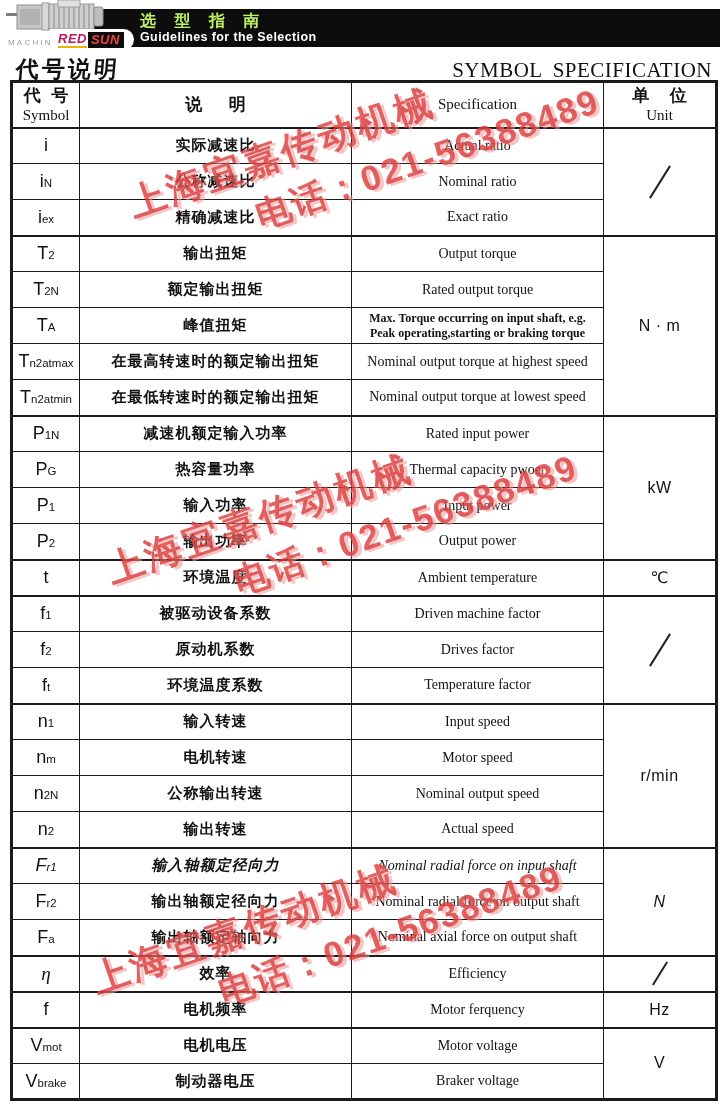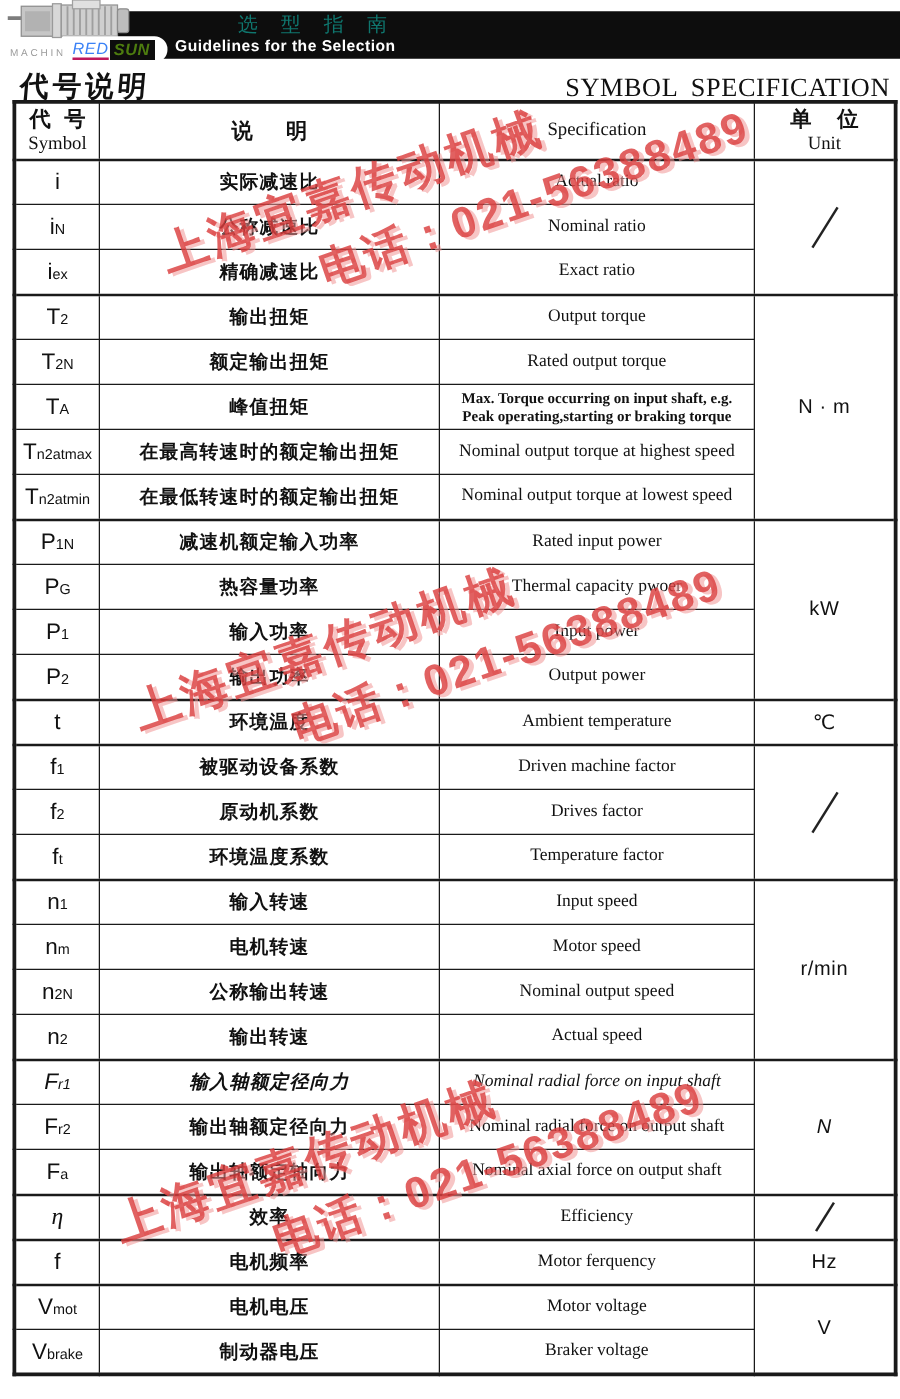--- a/index.html
+++ b/index.html
@@ -8,28 +8,28 @@
     font-family:"Liberation Sans","DejaVu Sans",sans-serif;
     overflow:hidden;color:#111;
   }
   
   .banner{position:absolute;left:0;top:0;width:720px;height:52px;}
   .black-bar{
     position:absolute;left:68px;top:9px;right:0;height:38px;background:#0d0d0d;
     border-radius:16px 0 0 34px;
   }
   .bar-text{position:absolute;left:72px;top:3px;}
-  .bar-zh{color:#0f766e;font-size:16px;font-weight:normal;letter-spacing:7px;line-height:18px;text-align:right;}
+  .bar-zh{color:#bef264;font-size:16px;font-weight:bold;letter-spacing:7px;line-height:18px;}
   .bar-en{color:#fff;font-size:12.5px;font-weight:bold;letter-spacing:.4px;line-height:14px;}
   .logo-tab{
     position:absolute;left:50px;top:29px;width:84px;height:21px;background:#fff;
     border-radius:0 14px 14px 0;display:flex;align-items:center;padding-left:8px;box-sizing:border-box;
   }
-  .lg-red{font-weight:normal;font-style:italic;font-size:13px;color:#3b82f6;border-bottom:2px solid #be185d;letter-spacing:.5px;}
-  .lg-sun{font-weight:bold;font-style:italic;font-size:13px;color:#4d7c0f;background:#0d0d0d;padding:0 4px 1px 3px;margin-left:1px;letter-spacing:.5px;}
+  .lg-red{font-weight:bold;font-style:italic;font-size:13px;color:#be185d;border-bottom:2px solid #eab308;letter-spacing:.5px;}
+  .lg-sun{font-weight:bold;font-style:italic;font-size:13px;color:#ef4444;background:#0d0d0d;padding:0 4px 1px 3px;margin-left:1px;letter-spacing:.5px;}
   .machinery{
     position:absolute;left:8px;top:38px;font-size:8px;letter-spacing:2.2px;color:#9a9a9a;
   }
   .machine-img{position:absolute;left:6px;top:0;}
   
   .title-zh{
     position:absolute;left:16px;top:54px;font-size:23px;font-weight:800;letter-spacing:3px;
     transform:skewX(-5deg);
   }
   .title-en{

